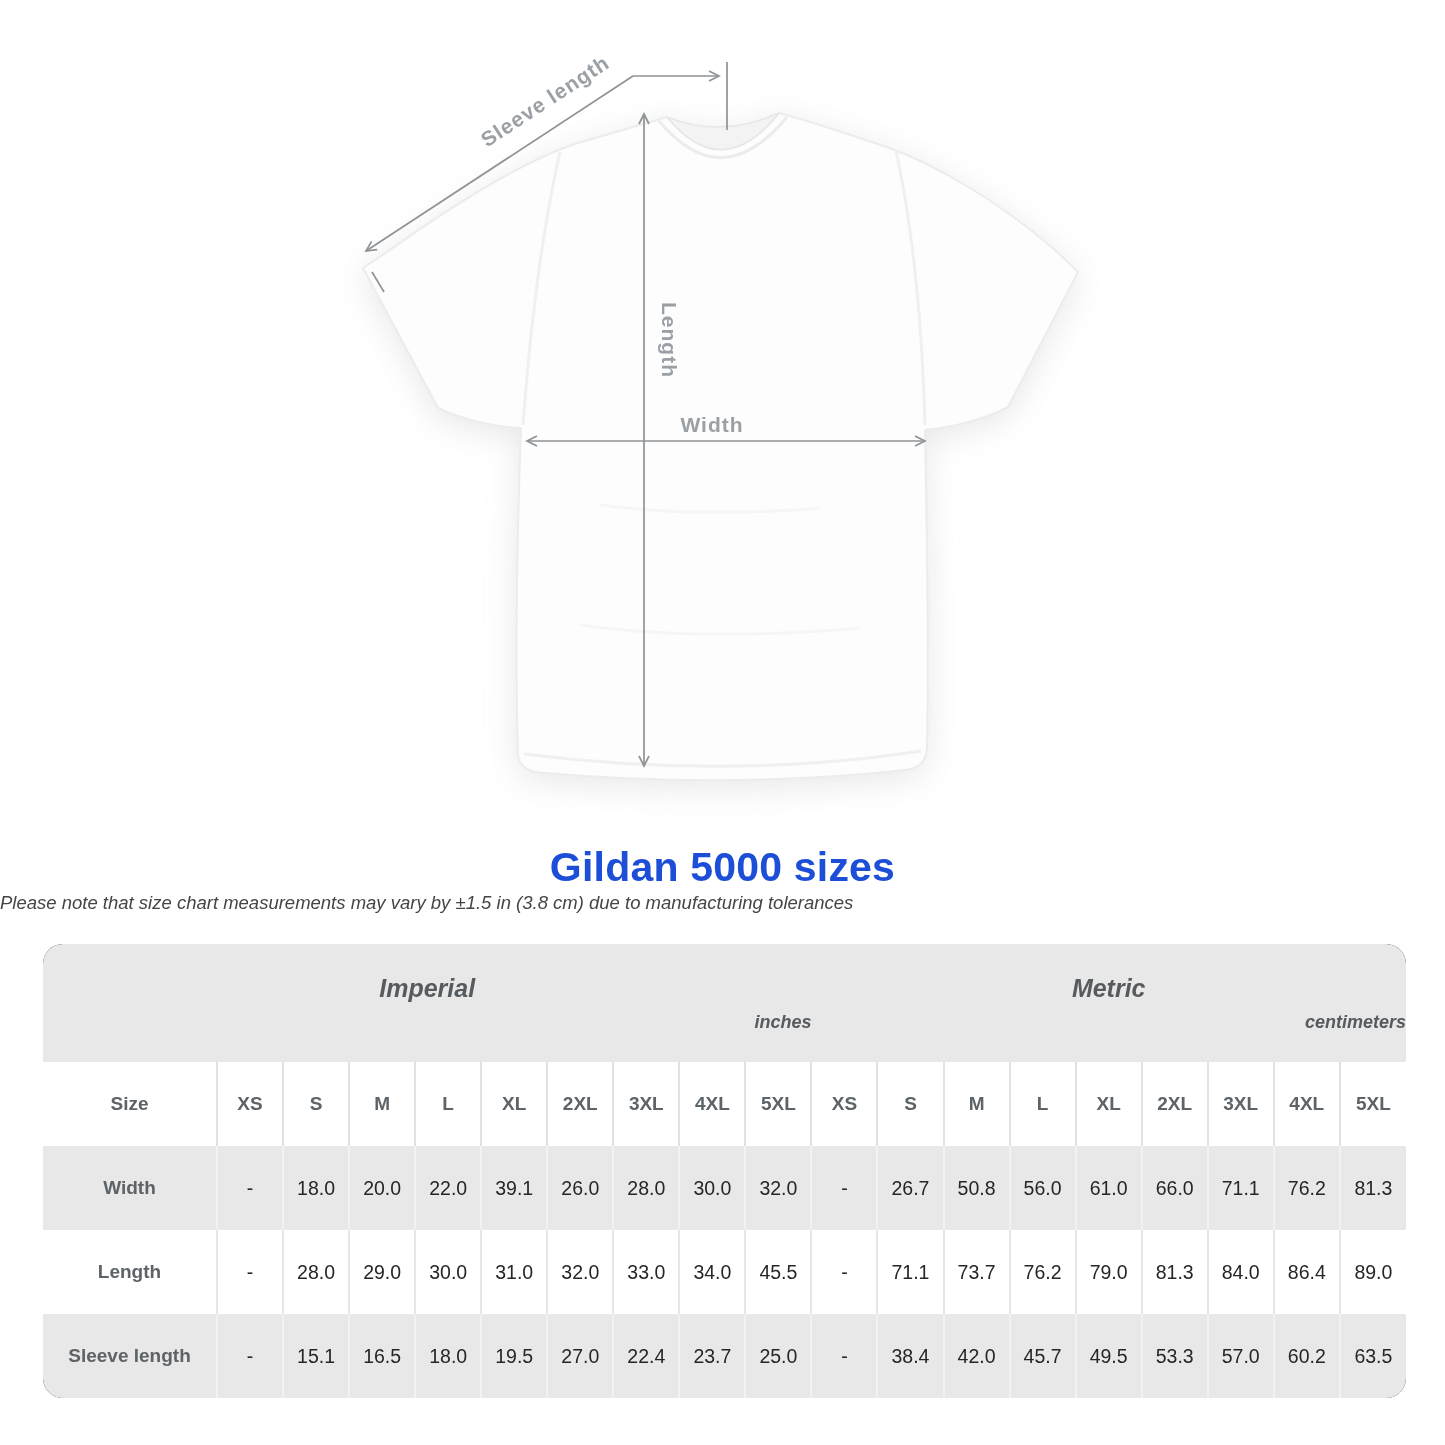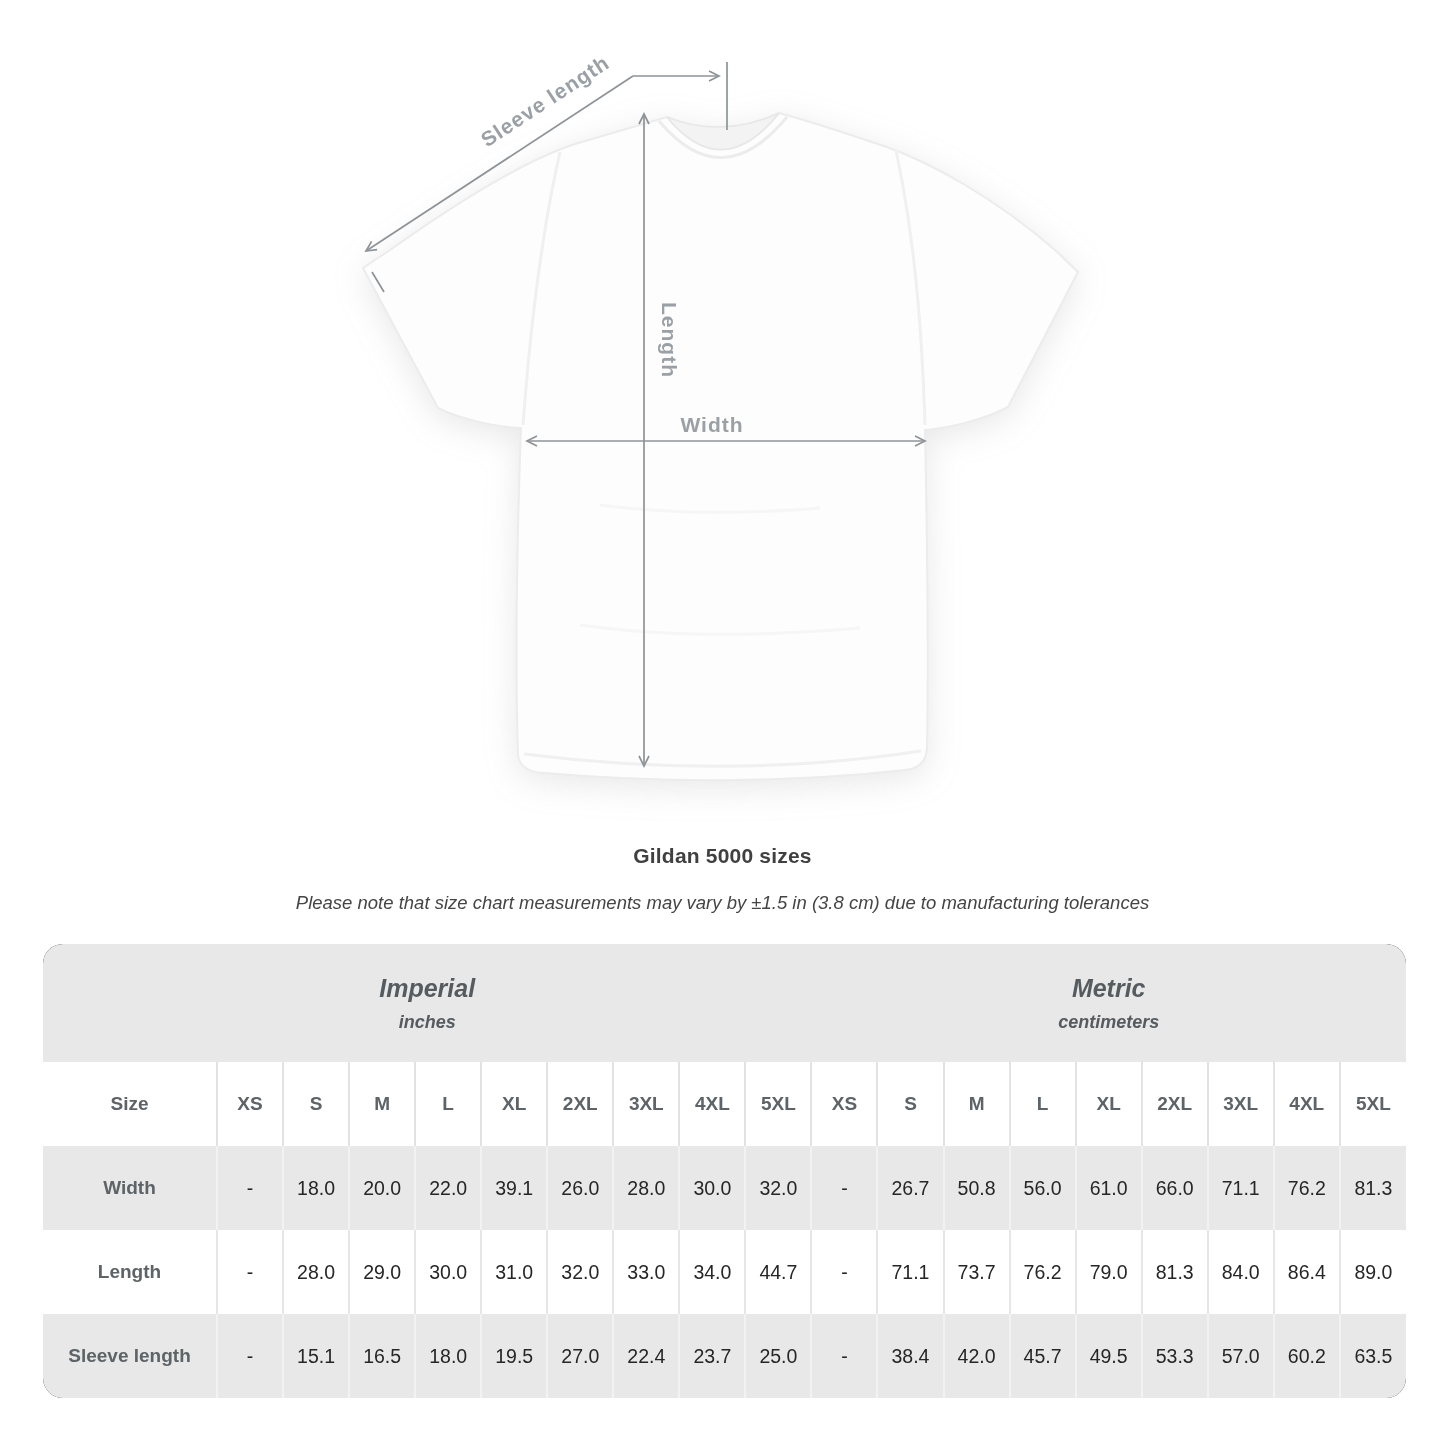--- a/index.html
+++ b/index.html
@@ -4,35 +4,35 @@
 <style>
   html,body { margin:0; padding:0; }
   body {
     width:1445px; height:1445px; background:#ffffff; position:relative;
     font-family:"Liberation Sans", sans-serif; overflow:hidden;
   }
   .diagram { position:absolute; left:0; top:0; }
   .dim-label { font-family:"Liberation Sans", sans-serif; font-weight:bold; font-size:21px; fill:#9aa0a5; letter-spacing:1px; }
   .page-title {
     position:absolute; top:844px; left:0; width:100%; text-align:center;
-    font-size:21px; font-weight:bold; color:#404040; letter-spacing:.2px;
+    font-size:41px; font-weight:bold; color:#1d4ed8; letter-spacing:.2px;
   }
   .page-subtitle {
-    position:absolute; top:892px; left:0; width:100%; text-align:center;
+    position:absolute; top:892px; left:0; width:100%; text-align:left;
     font-size:18.5px; font-style:italic; color:#454545;
   }
   .table-wrap {
     position:absolute; left:43px; top:944px; width:1363px; height:454px;
     border-radius:20px; overflow:hidden; background:#0f172a;
   }
   table { width:100%; height:100%; border-collapse:collapse; table-layout:fixed; }
   th, td { padding:0; text-align:center; vertical-align:middle; }
   .band { background:#e8e8e8; height:118px; }
   .band-name { font-size:25px; font-weight:bold; font-style:italic; color:#555b5f; }
-  .band-unit { font-size:18px; font-style:italic; color:#555b5f; margin-top:9px; }
+  .band-unit { font-size:18px; font-style:italic; color:#555b5f; margin-top:9px;text-align:right; }
   .size-row th { height:84px; background:#ffffff; font-size:19px; font-weight:bold; color:#5d6367; }
   .size-row th.sep { border-left:2px solid #e2e2e2; }
   tbody td { height:84px; font-size:19.5px; color:#262626; }
   tbody td.row-label { font-size:19px; font-weight:bold; color:#5d6367; }
   tbody tr.gray td { background:#e8e8e8; }
   tbody tr.gray td.sep { border-left:2px solid #f2f2f2; }
   tbody tr.white td { background:#ffffff; }
   tbody tr.white td.sep { border-left:2px solid #e6e6e6; }
 </style>
 </head>
@@ -172,21 +172,21 @@
         <tr class="white">
           <td class="row-label">Length</td>
           <td class="sep">-</td>
           <td class="sep">28.0</td>
           <td class="sep">29.0</td>
           <td class="sep">30.0</td>
           <td class="sep">31.0</td>
           <td class="sep">32.0</td>
           <td class="sep">33.0</td>
           <td class="sep">34.0</td>
-          <td class="sep">44.7</td>
+          <td class="sep">45.5</td>
           <td class="sep">-</td>
           <td class="sep">71.1</td>
           <td class="sep">73.7</td>
           <td class="sep">76.2</td>
           <td class="sep">79.0</td>
           <td class="sep">81.3</td>
           <td class="sep">84.0</td>
           <td class="sep">86.4</td>
           <td class="sep">89.0</td>
         </tr>

